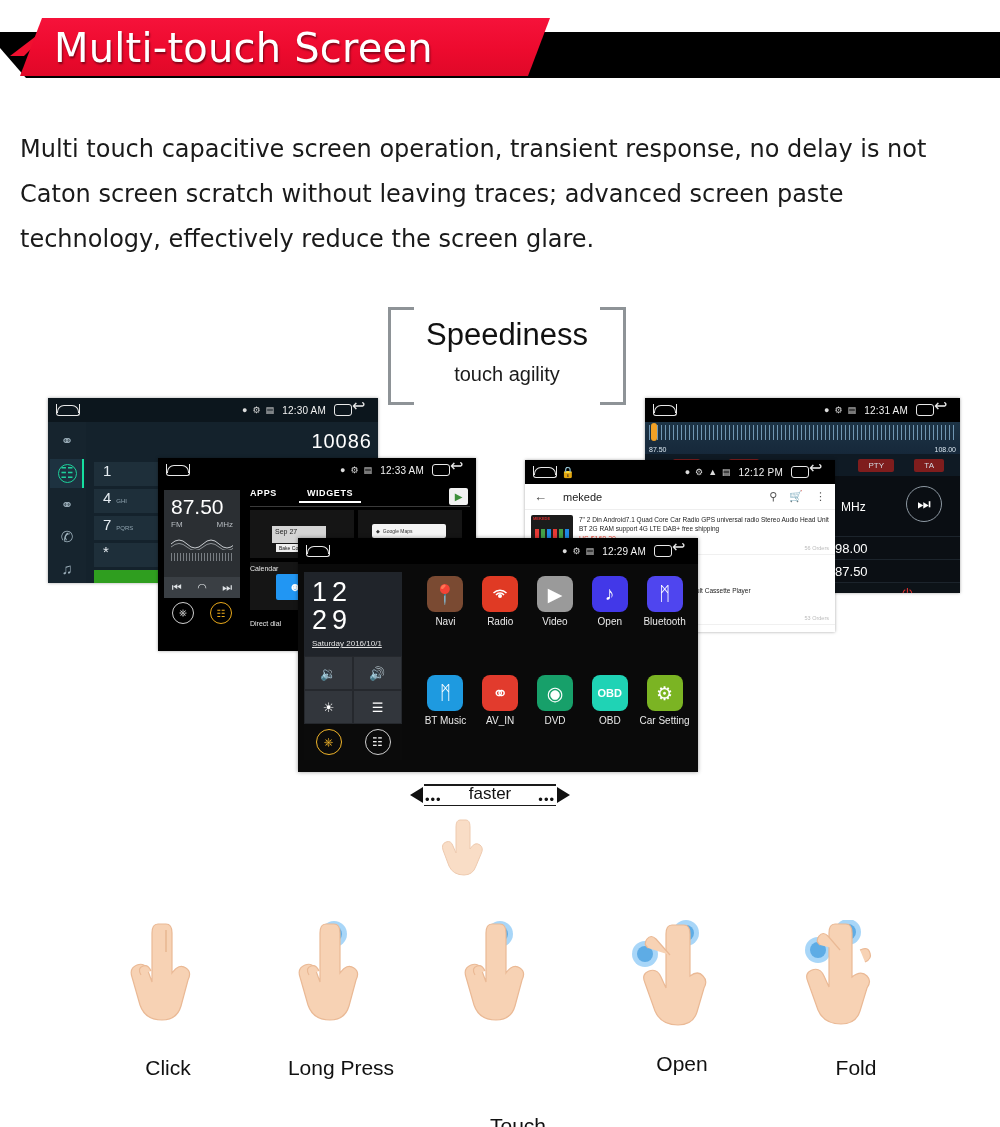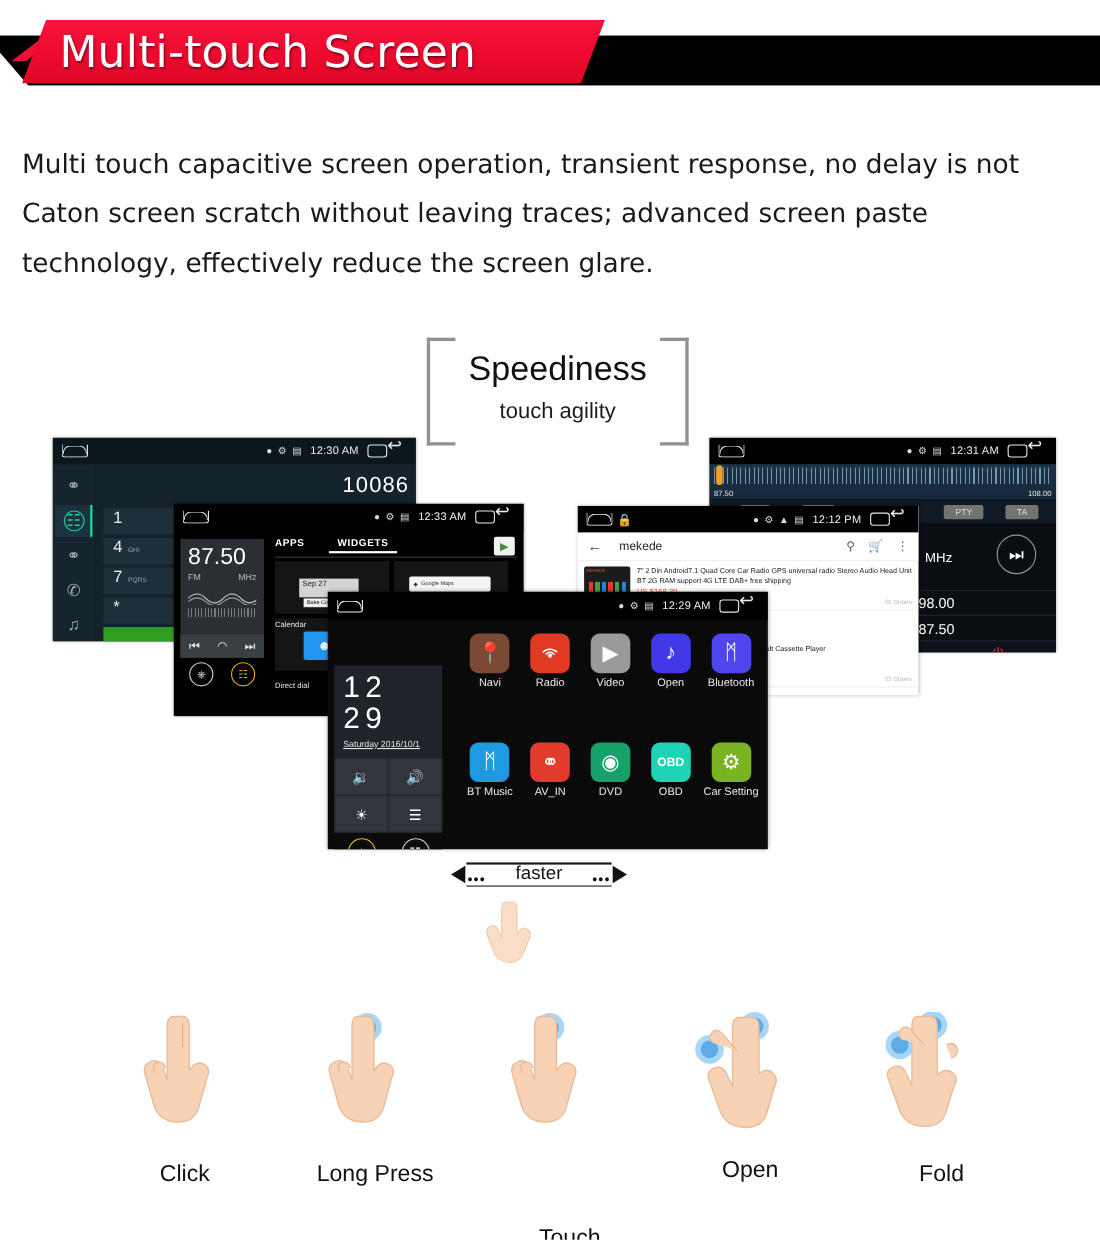--- a/index.html
+++ b/index.html
@@ -160,37 +160,37 @@
 
   
   #screen-radio { left: 645px; top: 398px; width: 315px; height: 195px; background: #0b0f14; box-shadow: 0 0 3px rgba(0,0,0,.35); }
   .rad-scale { position: relative; height: 32px; background: linear-gradient(180deg,#1d3446,#16283a); }
   .rad-ticks { position: absolute; left: 4px; right: 4px; top: 3px; height: 15px;
      background: repeating-linear-gradient(90deg,#7fa8c6 0 1px, transparent 1px 4px); opacity: .85; }
   .rad-cursor { position: absolute; left: 6px; top: 1px; width: 6px; height: 18px; background: #f1a025; border-radius: 3px; }
   .rad-min { position: absolute; left: 4px; bottom: 1px; font-size: 7px; color: #d9e6ef; }
   .rad-max { position: absolute; right: 4px; bottom: 1px; font-size: 7px; color: #d9e6ef; }
   .rad-btns { position: relative; height: 22px; background: #0f1a24; display: flex; align-items: center; }
-  .rad-btn { background: #737373; color: #d5dee6; font-size: 8px; padding: 2px 10px; border-radius: 2px; position: absolute; }
+  .rad-btn { background: #7f1d1d; color: #d5dee6; font-size: 8px; padding: 2px 10px; border-radius: 2px; position: absolute; }
   .rad-main { position: relative; height: 60px; background: #0a0e13; }
   .rad-freq { position: absolute; left: 150px; top: 8px; font-size: 34px; color: #f1a025; font-family: "Liberation Sans", sans-serif; }
   .rad-mhz { position: absolute; left: 196px; top: 24px; font-size: 12px; color: #fff; }
   .rad-skip { position: absolute; right: 18px; top: 10px; width: 36px; height: 36px; border-radius: 50%; border: 1.6px solid #8d98a2; display: flex; align-items: center; justify-content: center; color: #fff; font-size: 15px; }
   .rad-presets { display: flex; flex-direction: column; }
   .rad-prow { display: flex; height: 23px; }
   .rad-pcell { flex: 1; display: flex; align-items: center; border-top: 1px solid #1c242c; }
   .rad-ptag { background: #2a3540; color: #c9d3db; font-size: 7px; padding: 2px 5px; margin: 0 8px 0 6px; border-radius: 2px; }
   .rad-pval { color: #fff; font-size: 13px; }
   .rad-bottom { height: 22px; background: #0d1318; display: flex; align-items: center; justify-content: space-around; color: #c9d3db; font-size: 12px; border-top: 1px solid #1c242c; }
   .rad-power { color: #e03131; font-size: 13px; }
 
   
   #screen-home { left: 298px; top: 538px; width: 400px; height: 234px; background: #0a0a0a; box-shadow: 0 0 4px rgba(0,0,0,.4); }
   .home-body { display: flex; height: 210px; padding: 8px 0 0 6px; }
-  .clockpanel { width: 98px; margin-top: 33px; }
+  .clockpanel { width: 98px; }
   .clk-top { background: #20242a; padding: 6px 6px 8px 8px; }
   .clk-time { color: #fff; font-size: 27px; line-height: 28px; letter-spacing: 5px; font-family: "Liberation Sans", sans-serif; }
   .clk-date { color: #e3e3e3; font-size: 8px; margin-top: 5px; text-decoration: underline; }
   .clk-grid { display: flex; flex-wrap: wrap; }
   .clk-cell { width: 49px; height: 34px; background: #32363c; border: 1px solid #25282d; display: flex; align-items: center; justify-content: center; color: #fff; font-size: 13px; }
   .clk-foot { display: flex; height: 36px; background: #0b0b0b; }
   .clk-fc { flex: 1; display: flex; align-items: center; justify-content: center; }
   .clk-ring { width: 26px; height: 26px; border-radius: 50%; border: 1.4px solid #cfcfcf; display: flex; align-items: center; justify-content: center; font-size: 12px; color: #eee; }
   .clk-ring.amber { border-color: #f0b429; color: #f5b72b; }
   .appgrid { flex: 1; display: grid; grid-template-columns: repeat(5, 1fr); grid-template-rows: repeat(2, 1fr); padding: 4px 6px 0 16px; }

